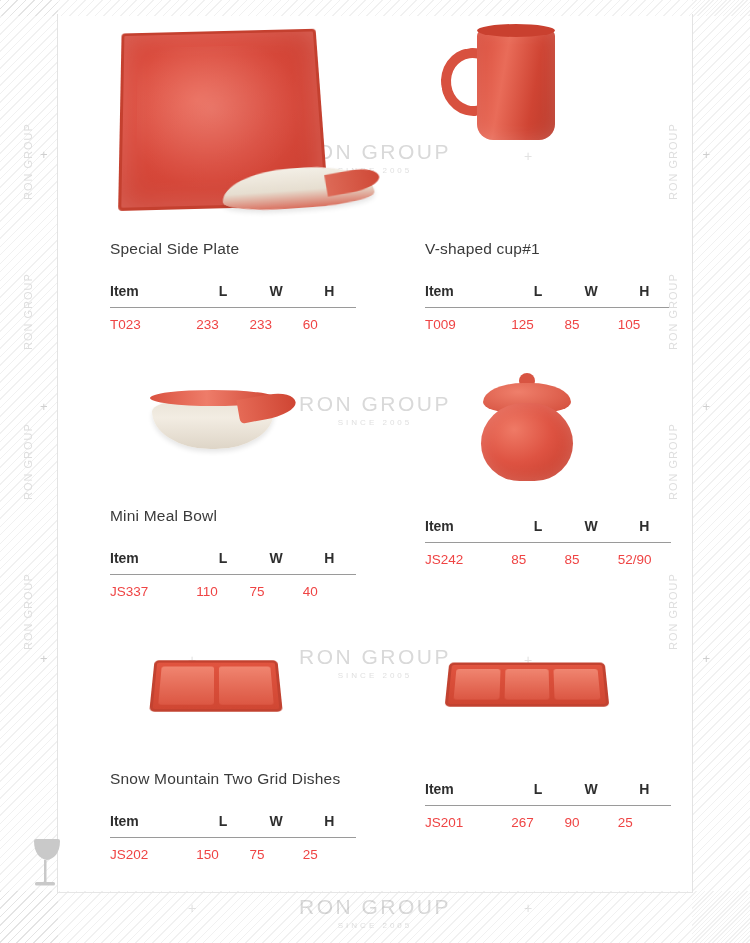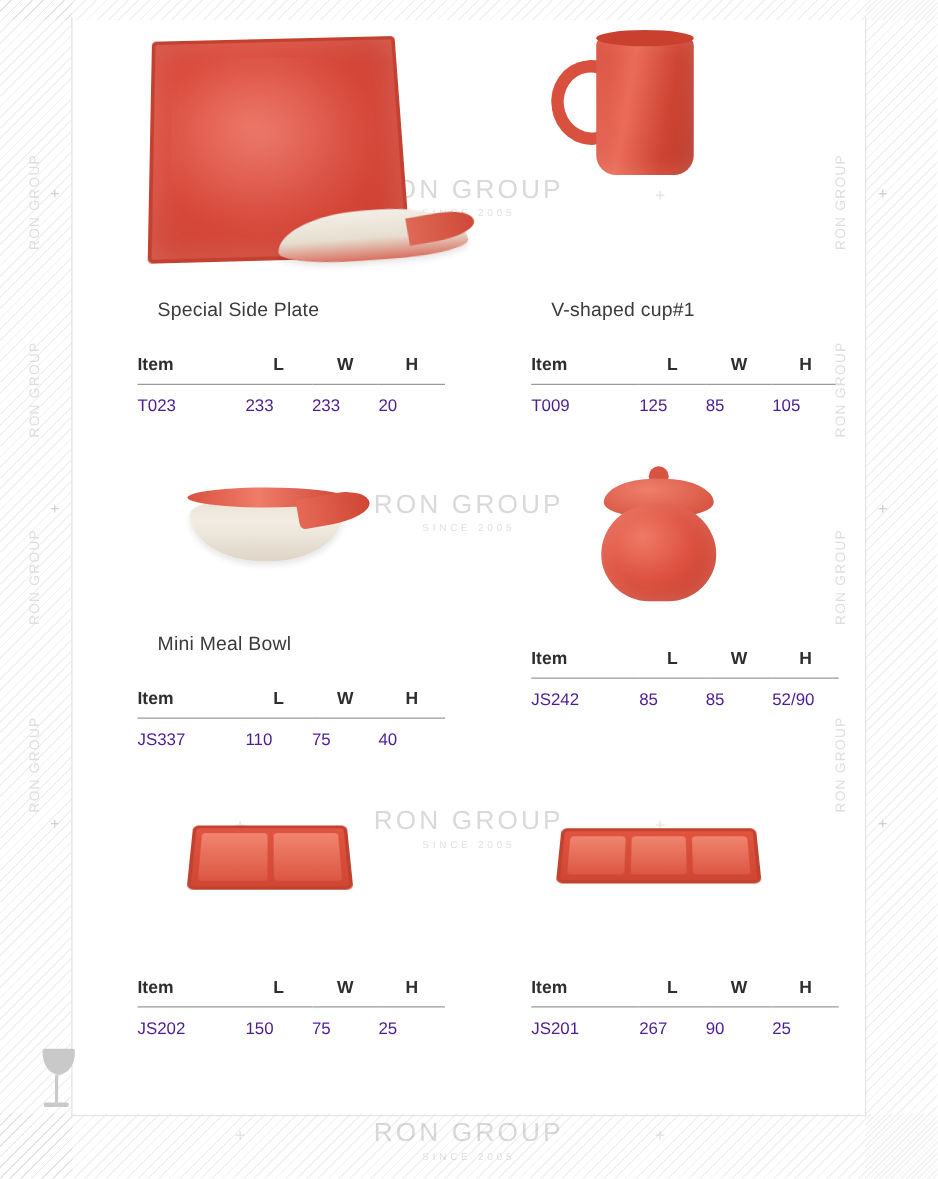--- a/index.html
+++ b/index.html
@@ -129,21 +129,21 @@
     display: flex;
     align-items: flex-end;
     justify-content: center;
     position: relative;
   }
   .photo-box.short { height: 120px; }
 
   .prod-title {
     font-size: 15.5px;
     color: #3a3a3a;
-    margin: 14px 0 0 16px;
+    margin: 14px 0 0 0;
     letter-spacing: 0.2px;
     white-space: nowrap;
   }
 
   table.spec {
     width: 246px;
     border-collapse: collapse;
     margin-top: 21px;
     font-size: 13.5px;
   }
@@ -152,21 +152,21 @@
     color: #2e2e2e;
     text-align: left;
     padding: 4px 0 8px 0;
     font-size: 14px;
   }
   table.spec tr.head th {
     border-bottom: 1px solid #9a9a9a;
   }
   table.spec td {
     padding: 9px 0 6px 0;
-    color: #4c1d95;
+    color: #ef4444;
     text-align: left;
     border-bottom: 1px solid transparent;
   }
   table.spec .c-item { width: 86px; }
   table.spec .c-l, table.spec .c-w, table.spec .c-h { width: 53px; text-align: left; }
   table.spec th.c-l, table.spec th.c-w, table.spec th.c-h { text-align: center; }
 
   
   table.spec tbody tr td { border-bottom: 1px solid rgba(0,0,0,0.0); }
 
@@ -432,21 +432,21 @@
             <th class="c-l">L</th>
             <th class="c-w">W</th>
             <th class="c-h">H</th>
           </tr>
         </thead>
         <tbody>
           <tr>
             <td class="c-item">T023</td>
             <td class="c-l">233</td>
             <td class="c-w">233</td>
-            <td class="c-h">20</td>
+            <td class="c-h">60</td>
           </tr>
         </tbody>
       </table>
     </div>
 
     <div class="cell cell-right">
       <div class="photo-box">
         <div class="img-wrap">
           <div class="mug-handle"></div>
           <div class="mug-body"></div>
@@ -537,20 +537,21 @@
 
     <div class="cell cell-left">
       <div class="photo-box short">
         <div class="img-wrap">
           <div class="grid2">
             <div></div>
             <div></div>
           </div>
         </div>
       </div>
+      <div class="prod-title">Snow Mountain Two Grid Dishes</div>
       <table class="spec">
         <thead>
           <tr class="head">
             <th class="c-item">Item</th>
             <th class="c-l">L</th>
             <th class="c-w">W</th>
             <th class="c-h">H</th>
           </tr>
         </thead>
         <tbody>

